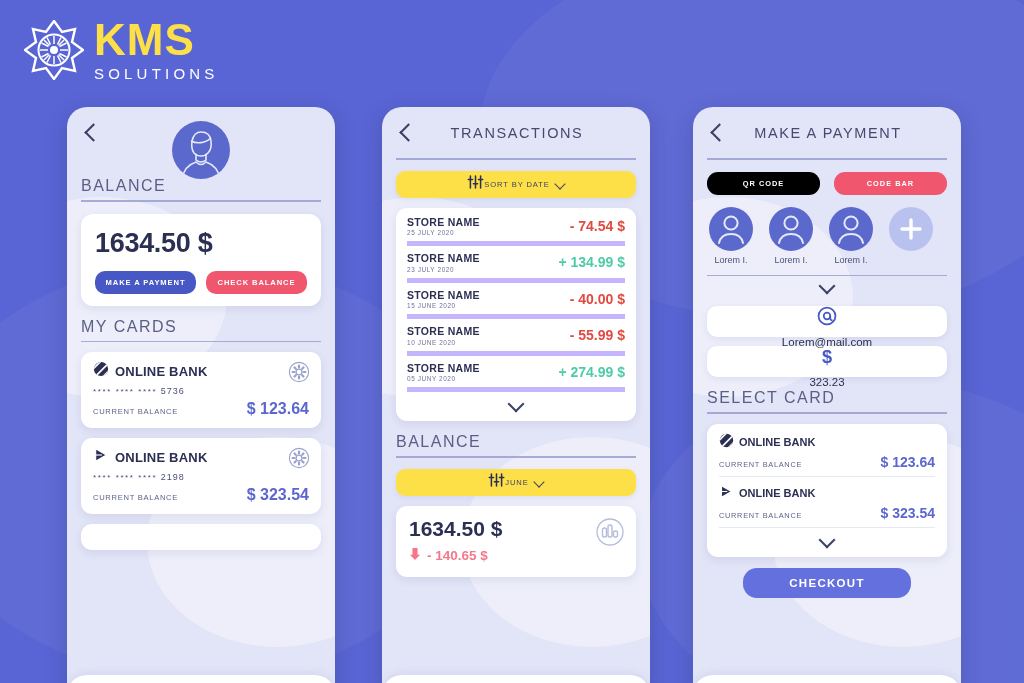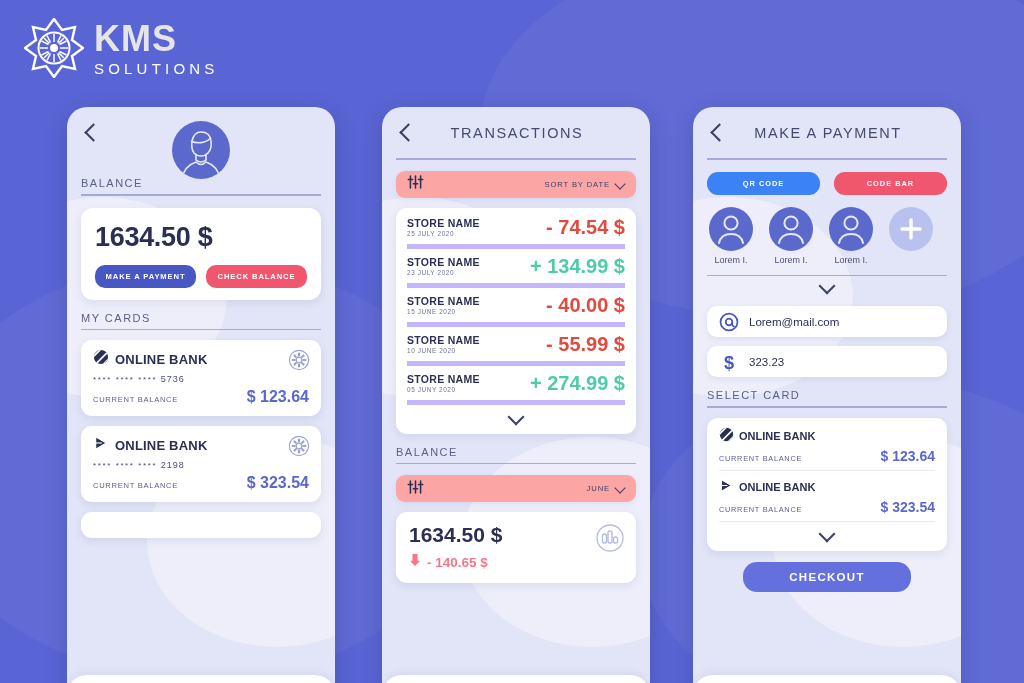--- a/index.html
+++ b/index.html
@@ -25,21 +25,21 @@
   .bg-blob.b3 { width: 480px; height: 340px; left: 640px; top: 380px; }
 
   
   .logo {
     position: absolute; left: 24px; top: 18px;
     display: flex; align-items: center; gap: 10px;
   }
   .logo-mark { width: 60px; height: 60px; position: relative; }
   .logo-text { display: flex; flex-direction: column; line-height: 1; }
   .logo-kms {
-    font-size: 36px; font-weight: bold; color: #e5e5e5;
+    font-size: 44px; font-weight: bold; color: #fde047;
     letter-spacing: 1px;
   }
   .logo-sol {
     font-size: 15px; color: #ffffff; letter-spacing: 4.2px;
     margin-top: 4px; font-weight: normal;
   }
 
   
   .phone {
     position: absolute;
@@ -101,21 +101,21 @@
     top: 14px;
     display: flex; align-items: flex-end; justify-content: center;
     overflow: hidden;
   }
 
   
   .sec {
     margin-top: 12px;
   }
   .sec-title {
-    font-size: 11px; letter-spacing: 1.5px;
+    font-size: 16px; letter-spacing: 1.5px;
     color: #5a5f85;
   }
   .sec-rule {
     height: 1.6px; background: #8f96c9;
     margin-top: 5px; opacity: .75;
   }
 
   
   .balance-card {
     background: #ffffff;
@@ -189,24 +189,24 @@
     height: 48px; background: #fff;
     border-radius: 20px 20px 18px 18px;
     display: flex; align-items: center; justify-content: space-around;
     z-index: 5;
     box-shadow: 0 -2px 8px rgba(60,66,130,0.08);
   }
   .nav-ic { width: 26px; height: 26px; cursor: pointer; }
 
   
   .filter-bar {
-    background: #fca5a5; border-radius: 9px;
+    background: #fde047; border-radius: 9px;
     height: 27px; margin-top: 11px;
     display: flex; align-items: center;
-    padding: 8px 11px; justify-content: space-between;
+    padding: 8px 11px; justify-content: center;
     box-shadow: 0 2px 6px rgba(60,66,130,0.08);
   }
   .sort-label {
     font-size: 7.6px; letter-spacing: .9px; color: #3c4166;
     display: flex; align-items: center; gap: 6px;
   }
   .chev-sm {
     width: 9px; height: 9px; position: relative; display: inline-block;
   }
   .chev-sm::before {
@@ -222,21 +222,21 @@
     margin-top: 10px; padding: 2px 11px 0;
     box-shadow: 0 3px 8px rgba(60,66,130,0.10);
   }
   .tx-row {
     display: flex; align-items: center; justify-content: space-between;
     padding: 6px 0 5px;
     border-bottom: 5px solid #c4b5fd;
   }
   .tx-store { font-size: 10.5px; font-weight: bold; color: #2b2f52; letter-spacing: .3px; }
   .tx-date { font-size: 6.4px; color: #6c7199; letter-spacing: .6px; margin-top: 1.5px; }
-  .tx-amt { font-size: 20px; font-weight: bold; white-space: nowrap; }
+  .tx-amt { font-size: 14px; font-weight: bold; white-space: nowrap; }
   .tx-amt.neg { color: #e04a3f; }
   .tx-amt.pos { color: #4ecba8; }
   .tx-more {
     display: flex; justify-content: center; padding: 5px 0 8px;
   }
   .chev-dn {
     width: 16px; height: 16px; position: relative; cursor: pointer;
   }
   .chev-dn::before {
     content: ""; position: absolute; left: 2px; top: 1px;
@@ -263,21 +263,21 @@
   }
 
   
   .mode-btns { display: flex; gap: 14px; margin-top: 12px; }
   .mode-pill {
     flex: 1; border: none; border-radius: 11px;
     color: #fff; font-size: 7.4px; letter-spacing: 1px;
     padding: 7px 0; text-align: center; font-weight: bold;
     font-family: inherit; cursor: pointer;
   }
-  .mode-pill.blue { background: #3b82f6; }
+  .mode-pill.blue { background: #000000; }
   .mode-pill.pink { background: #f0566e; }
 
   .contacts { display: flex; gap: 12px; margin-top: 12px; }
   .contact { width: 48px; text-align: center; cursor: pointer; }
   .contact-av {
     width: 44px; height: 44px; border-radius: 50%;
     background: #5b68cc; margin: 0 auto;
     display: flex; align-items: center; justify-content: center;
   }
   .contact-av.add { background: #b9c2ee; }
@@ -287,20 +287,21 @@
 
   .div-rule { height: 1.6px; background: #8f96c9; opacity:.75; margin-top: 10px; }
   .expand-chev { display:flex; justify-content:center; padding: 3px 0 2px; }
 
   .field {
     background: #fff; border-radius: 10px;
     height: 31px; margin-top: 9px;
     display: flex; align-items: center; gap: 10px;
     padding: 0 12px;
     box-shadow: 0 2px 6px rgba(60,66,130,0.09);
+    flex-direction: column;
   }
   .field-ic { width: 20px; height: 20px; flex: 0 0 20px; }
   .field-val { font-size: 11.5px; color: #2b2f52; }
 
   .select-card {
     background: #fff; border-radius: 11px;
     margin-top: 10px; padding: 2px 12px 0;
     box-shadow: 0 3px 8px rgba(60,66,130,0.10);
   }
   .sc-row { padding: 7px 0 6px; border-bottom: 1px solid #e6e8f2; }

